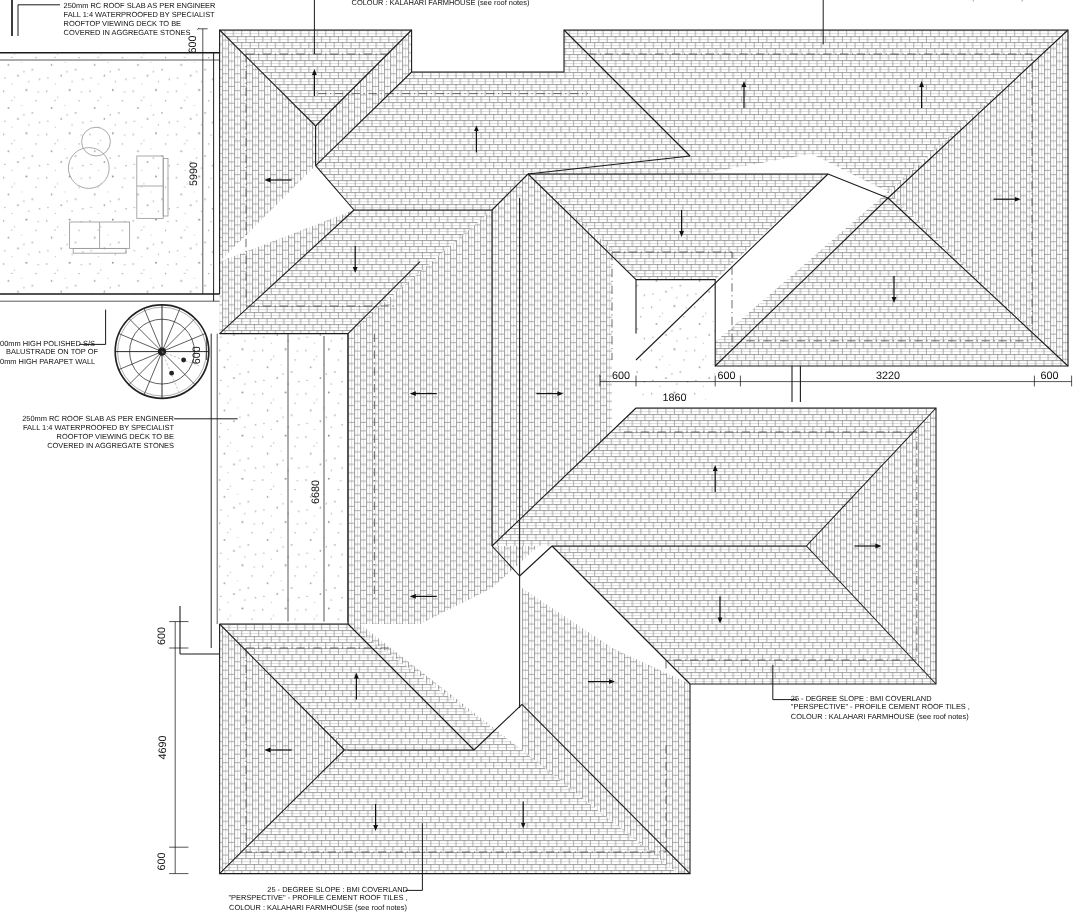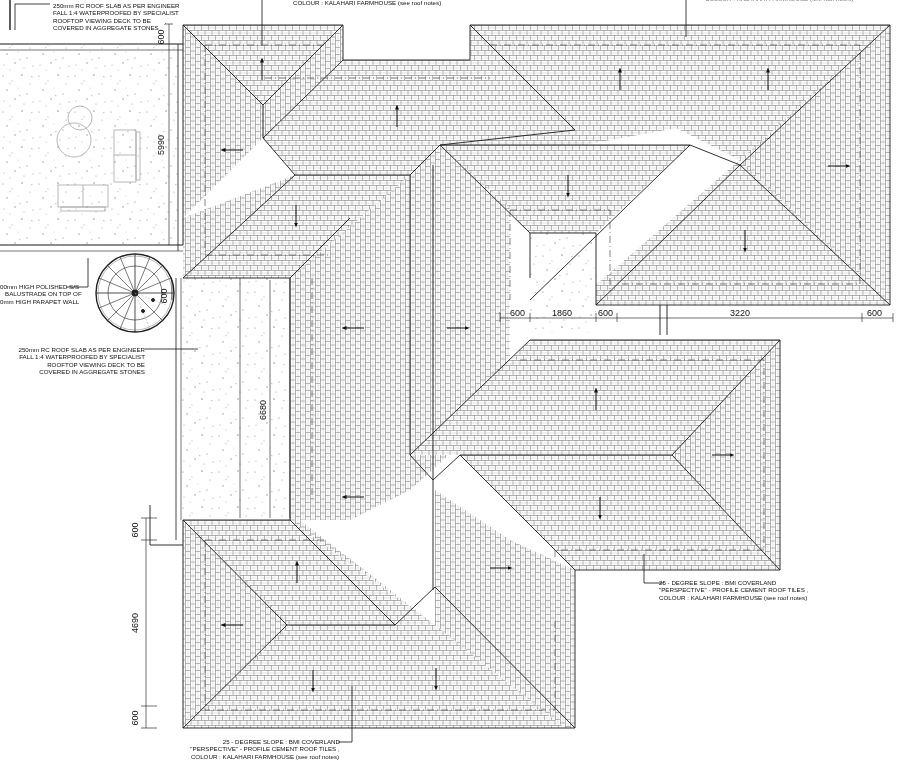--- a/index.html
+++ b/index.html
@@ -330,19 +330,19 @@
   <div style="text-align:right;">25 - DEGREE SLOPE : BMI COVERLAND</div>
   <div>"PERSPECTIVE" - PROFILE CEMENT ROOF TILES ,</div>
   <div>COLOUR : KALAHARI FARMHOUSE (see roof notes)</div>
 </div>
 
 <div class="dim vert" style="left:153px; top:32px;">600</div>
 <div class="dim vert" style="left:151px; top:140px;">5990</div>
 <div class="dim vert" style="left:156px; top:291px;">600</div>
 <div class="dim vert" style="left:253px; top:405px;">6680</div>
 <div class="dim" style="left:510px; top:308px;">600</div>
-<div class="dim" style="left:552px; top:308px;">1860</div>
+<div class="dim" style="left:552px; top:326px;">1860</div>
 <div class="dim" style="left:598px; top:308px;">600</div>
 <div class="dim" style="left:730px; top:308px;">3220</div>
 <div class="dim" style="left:867px; top:308px;">600</div>
 <div class="dim vert" style="left:127px; top:525px;">600</div>
 <div class="dim vert" style="left:125px; top:618px;">4690</div>
 <div class="dim vert" style="left:127px; top:713px;">600</div>
 
 </body></html>

